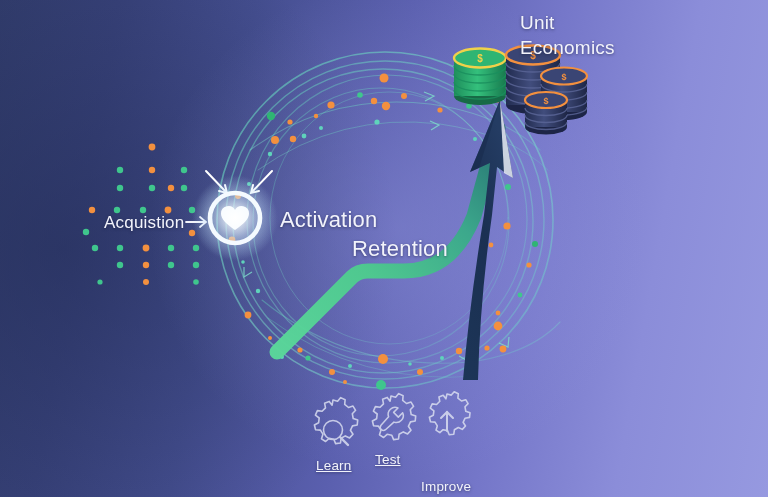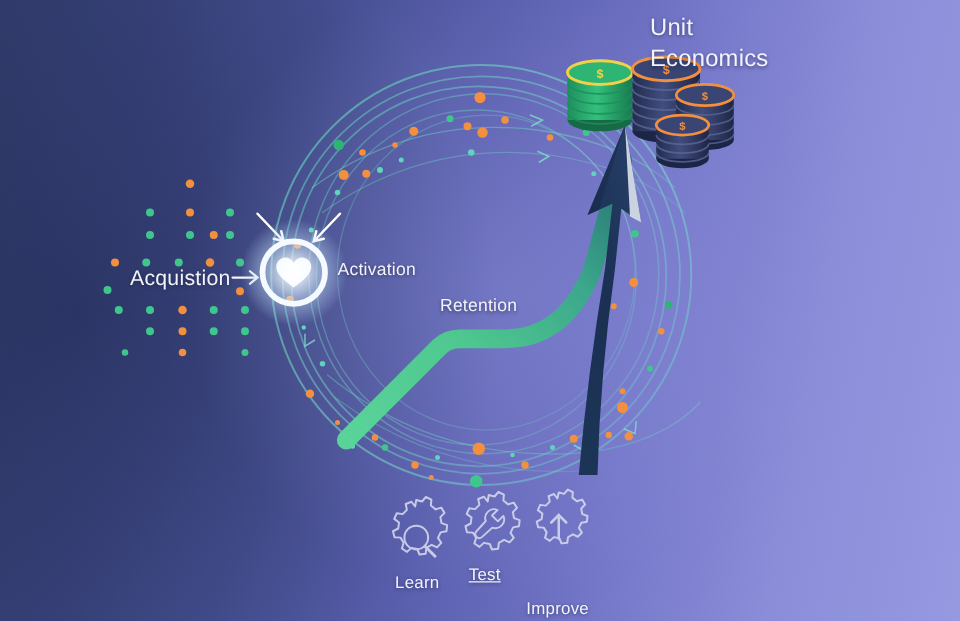--- a/index.html
+++ b/index.html
@@ -39,25 +39,25 @@
 
   .lbl {
     position: absolute;
     color: #f2f3fb;
     letter-spacing: 0.2px;
     white-space: nowrap;
     text-shadow: 0 1px 3px rgba(25,30,60,0.55);
     font-weight: 400;
   }
   #lbl-acquisition { left: 104px; top: 213px; font-size: 17px; }
-  #lbl-activation  { left: 270px; top: 207px; font-size: 14px; }
-  #lbl-retention   { left: 352px; top: 236px; font-size: 14px; }
+  #lbl-activation  { left: 280px; top: 207px; font-size: 22px; }
+  #lbl-retention   { left: 352px; top: 236px; font-size: 22px; }
   #lbl-unit        { left: 520px; top: 10px;  font-size: 19px; line-height: 25px; }
   #lbl-unit .l2    { display: block; }
-  #lbl-learn    { left: 316px; top: 458px; font-size: 13.5px; }
+  #lbl-learn    { left: 316px; top: 458px; font-size: 13.5px; text-decoration: underline; }
   #lbl-test     { left: 375px; top: 452px; font-size: 13.5px; text-decoration: underline; }
   #lbl-improve  { left: 421px; top: 451px; font-size: 13.5px; margin-top: 28px; }
 
   .heart-glow {
     position: absolute;
     left: 190px; top: 173px;
     width: 90px; height: 90px;
     border-radius: 50%;
     background: radial-gradient(circle, rgba(255,255,255,0.55) 0%, rgba(210,235,255,0.26) 36%, rgba(160,200,240,0.0) 68%);
     pointer-events: none;

